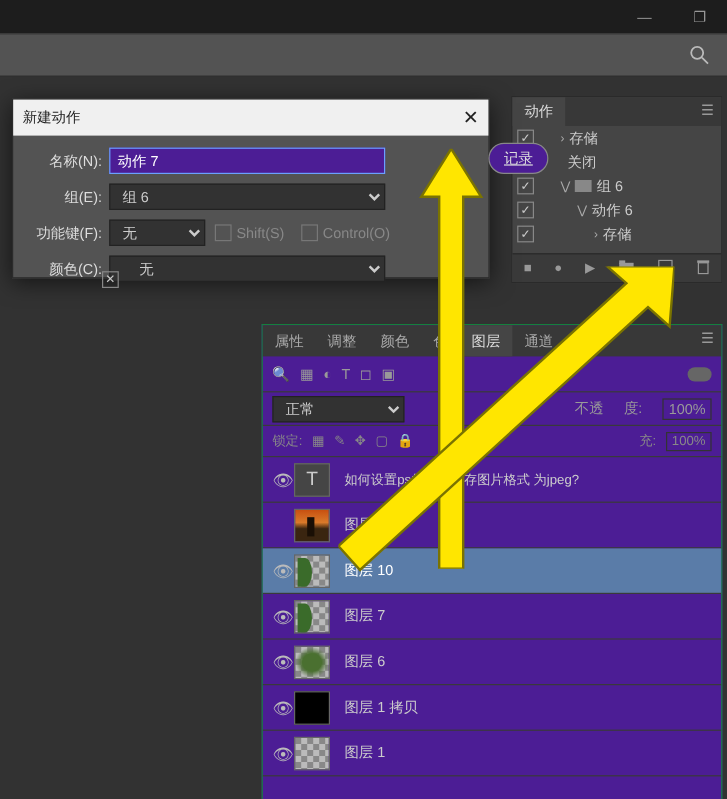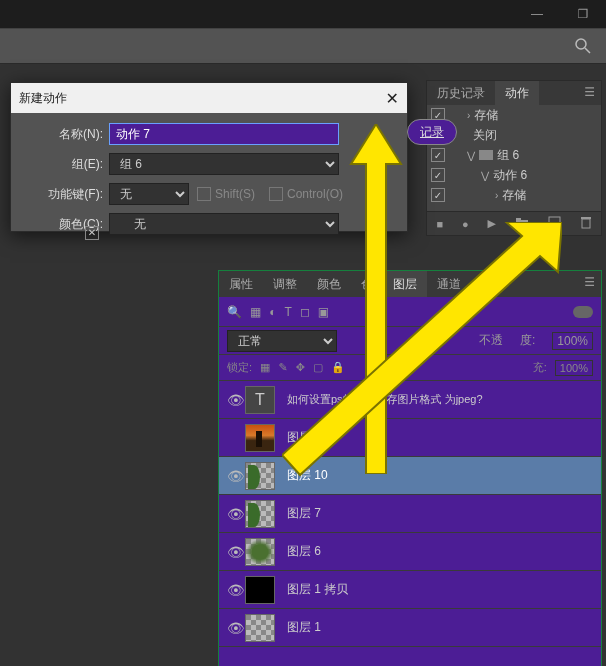--- a/index.html
+++ b/index.html
@@ -5,21 +5,21 @@
 * { margin: 0; padding: 0; box-sizing: border-box; font-family: "Microsoft YaHei", sans-serif; }
 body { background: #323232; width: 606px; height: 666px; overflow: hidden; position: relative; color: #ccc; font-size: 12px; }
 
 .titlebar { height: 28px; background: #1d1d1d; display: flex; justify-content: flex-end; align-items: center; }
 .win-btn { width: 46px; height: 28px; display: flex; justify-content: center; align-items: center; color: #999; }
 
 .searchbar { height: 36px; background: #535353; border-top: 1px solid #424242; border-bottom: 1px solid #2a2a2a; display: flex; justify-content: flex-end; align-items: center; padding-right: 14px; }
 
 .dialog { position: absolute; left: 10px; top: 82px; width: 398px; height: 150px; background: #535353; border: 1px solid #2b2b2b; box-shadow: 0 4px 18px rgba(0,0,0,0.6); }
 .dialog-head { height: 30px; background: #f0f0f0; display: flex; justify-content: space-between; align-items: center; padding: 0 8px; color: #222; }
-.dialog-body { padding: 10px 30px; position: relative; }
+.dialog-body { padding: 10px 12px; position: relative; }
 .row { display: flex; align-items: center; margin-bottom: 8px; }
 .row-label { width: 62px; text-align: right; color: #ddd; margin-right: 6px; }
 .sel, .inp { height: 22px; background: #323232; border: 1px solid #222; color: #ccc; padding: 0 6px; font-size: 12px; }
 .inp { width: 230px; background: #4c1d95; border: 1px solid #6aa0ff; color: #fff; }
 .sel { width: 230px; }
 .sel-s { width: 80px; }
 .chk { width: 14px; height: 14px; border: 1px solid #777; margin-right: 4px; }
 .chklbl { color: #888; margin-right: 14px; }
 .rec-btn { position: absolute; right: -50px; top: 6px; width: 50px; height: 26px; background: #4c1d95; border: 1px solid #888; border-radius: 14px; display: flex; justify-content: center; align-items: center; color: #ddd; text-decoration: underline; }
 
@@ -67,21 +67,20 @@
 
 <div class="searchbar">
   <svg width="18" height="18" viewBox="0 0 18 18">
       <circle cx="7" cy="7" r="5" stroke="#bbb" stroke-width="1.5" fill="none"></circle>
       <line x1="11" y1="11" x2="16" y2="16" stroke="#bbb" stroke-width="1.5"></line>
     </svg>
 </div>
 
 <div class="actions-panel">
   <div class="panel-tabs">
-    <div class="ptab">历史记录</div>
     <div class="ptab active">动作</div>
     <div class="menu-ic">☰</div>
   </div>
   <div class="arow">
       <div class="chk2">✓</div>
       <span style="width:14px"></span>
       <span class="expand">›</span>
       <span>存储</span>
     </div>
   <div class="arow">

